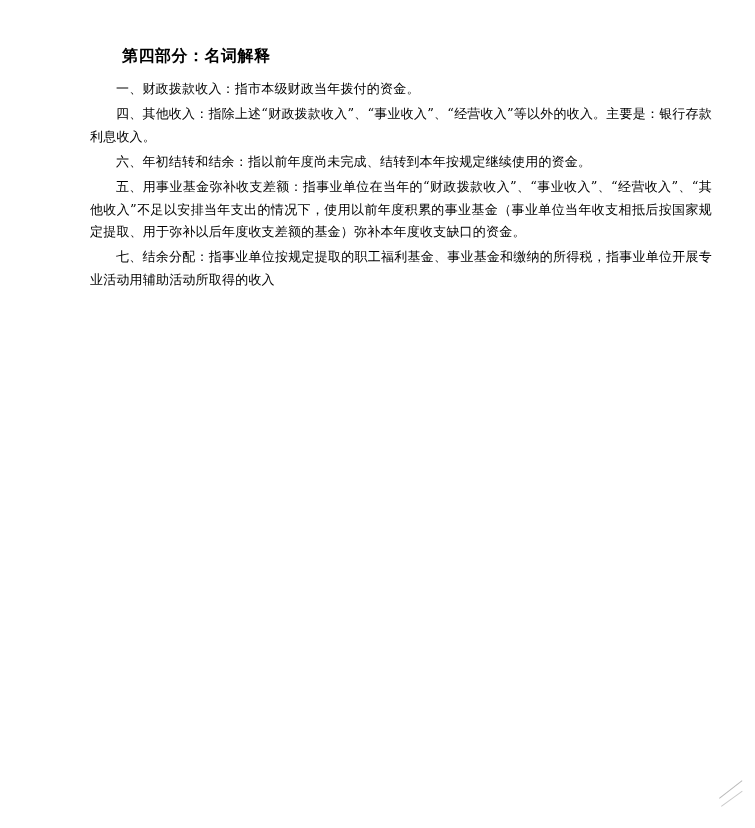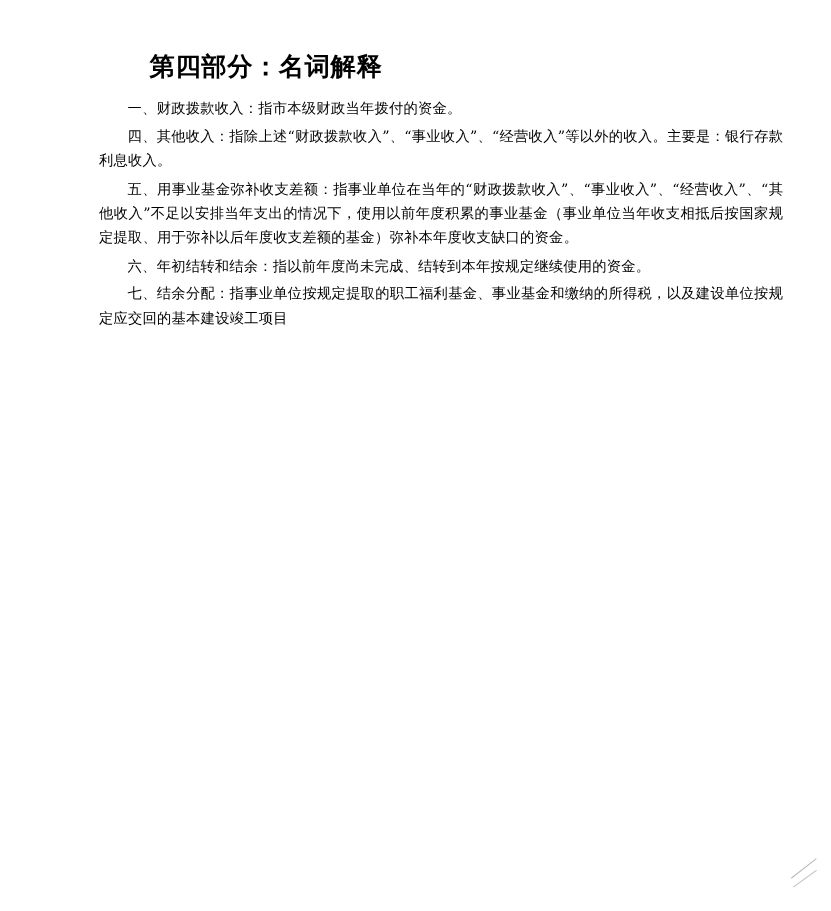--- a/index.html
+++ b/index.html
@@ -21,21 +21,21 @@
     background: #ffffff;
     box-sizing: border-box;
   }
   .doc-body {
     position: absolute;
     left: 90px;
     top: 44px;
     width: 622px;
   }
   .heading {
-    font-size: 23px;
+    font-size: 16px;
     font-weight: bold;
     letter-spacing: 0.5px;
     line-height: 1.55;
     margin: 0 0 9px 0;
     text-indent: 2em;
     font-family: "DejaVu Sans", "Liberation Sans", sans-serif;
   }
   .para {
     font-size: 13px;
     line-height: 1.72;
@@ -75,21 +75,21 @@
   }
 </style>
 </head>
 <body>
 
 <div class="page">
   <div class="doc-body">
     <div class="heading">第四部分：名词解释</div>
     <p class="para">一、财政拨款收入：指市本级财政当年拨付的资金。</p>
     <p class="para">四、其他收入：指除上述“财政拨款收入”、“事业收入”、“经营收入”等以外的收入。主要是：银行存款利息收入。</p>
+    <p class="para">六、年初结转和结余：指以前年度尚未完成、结转到本年按规定继续使用的资金。</p>
     <p class="para">五、用事业基金弥补收支差额：指事业单位在当年的“财政拨款收入”、“事业收入”、“经营收入”、“其他收入”不足以安排当年支出的情况下，使用以前年度积累的事业基金（事业单位当年收支相抵后按国家规定提取、用于弥补以后年度收支差额的基金）弥补本年度收支缺口的资金。</p>
-    <p class="para">六、年初结转和结余：指以前年度尚未完成、结转到本年按规定继续使用的资金。</p>
-    <p class="para">七、结余分配：指事业单位按规定提取的职工福利基金、事业基金和缴纳的所得税，以及建设单位按规定应交回的基本建设竣工项目</p>
+    <p class="para">七、结余分配：指事业单位按规定提取的职工福利基金、事业基金和缴纳的所得税，指事业单位开展专业活动用辅助活动所取得的收入</p>
   </div>
   <div class="corner-fold">
     <div class="l1"></div>
     <div class="l2"></div>
   </div>
 </div>
 
 </body></html>

